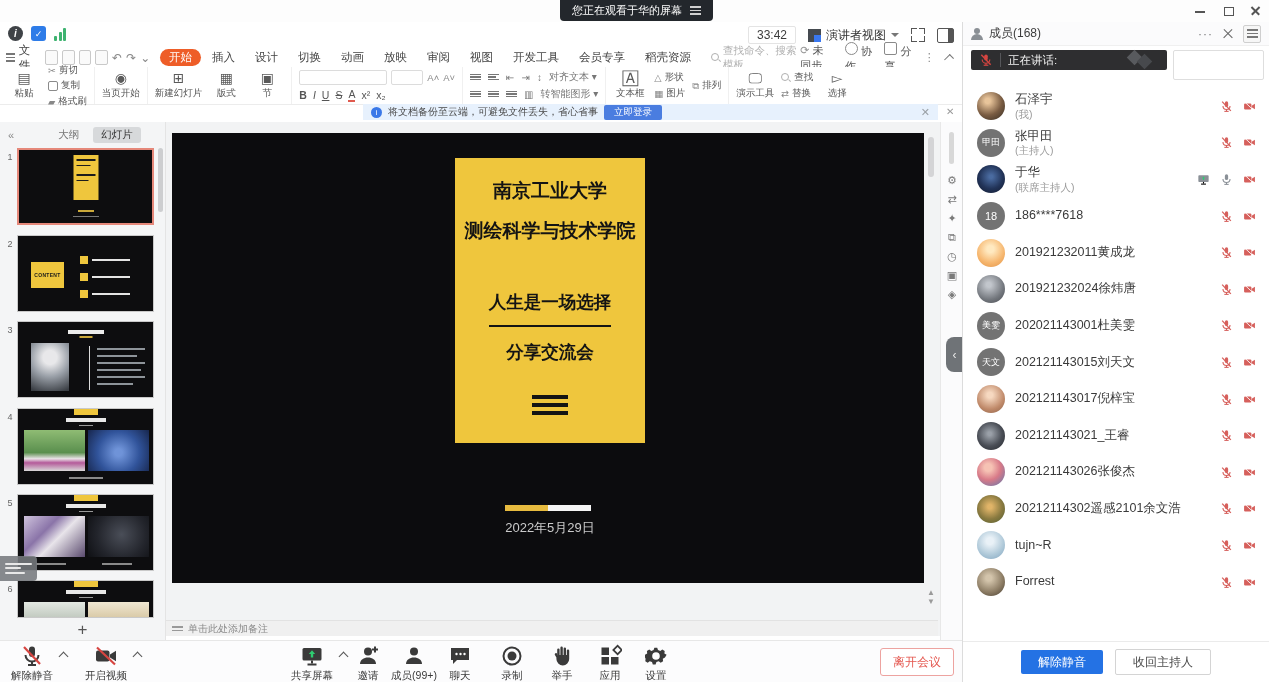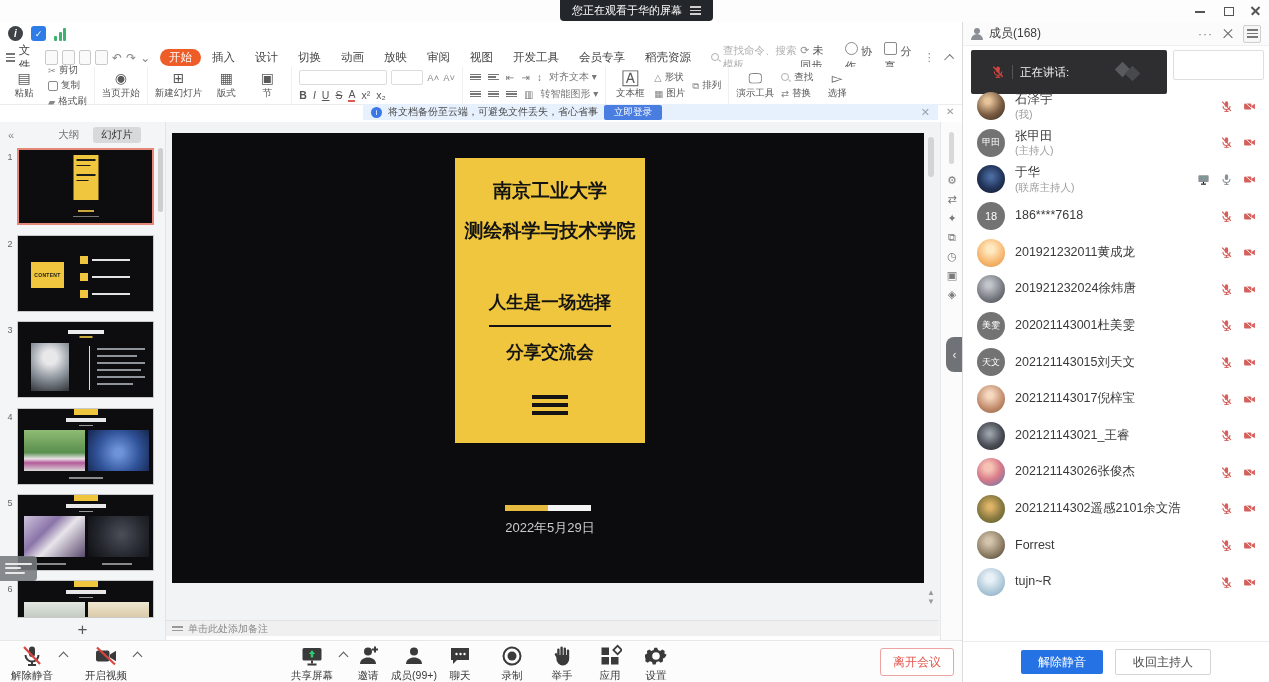--- a/index.html
+++ b/index.html
@@ -166,22 +166,22 @@
   .psn{width:12px;height:12px;position:relative;}
   .psn::before{content:"";position:absolute;left:3px;top:0;width:6px;height:6px;border-radius:50%;background:#8a8f95;}
   .psn::after{content:"";position:absolute;left:0;top:6px;width:12px;height:6px;border-radius:6px 6px 0 0;background:#8a8f95;}
   .mh-right{margin-left:auto;display:flex;align-items:center;gap:10px;}
   .dots3{letter-spacing:1px;color:#777;font-size:12px;}
   .mh-x{position:relative;width:10px;height:10px;}
   .mh-x::before,.mh-x::after{content:"";position:absolute;left:-1px;top:4px;width:12px;height:1.4px;background:#666;}
   .mh-x::before{transform:rotate(45deg);} .mh-x::after{transform:rotate(-45deg);}
   .mh-menu{width:16px;height:16px;border:1px solid #cfcfcf;border-radius:2px;display:flex;align-items:center;justify-content:center;background:#f6f6f6;}
   .mh-menu .burger i{background:#777;}
-  #speakbar{position:absolute;left:8px;top:28px;width:196px;height:44px;background:#2e2e30;border-radius:2px;
-      display:flex;align-items:center;gap:7px;padding:0 20px;box-sizing:border-box;color:#f0f0f0;font-size:11.5px;}
+  #speakbar{position:absolute;left:8px;top:28px;width:196px;height:20px;background:#2e2e30;border-radius:2px;
+      display:flex;align-items:center;gap:7px;padding:0 8px;box-sizing:border-box;color:#f0f0f0;font-size:11.5px;}
   .spk-div{width:1px;height:14px;background:#55565a;}
   .spk-logo{margin-left:auto;position:relative;width:34px;height:18px;opacity:.55;}
   .spk-logo i{position:absolute;width:11px;height:11px;background:#7c7f84;transform:rotate(45deg);}
   .spk-logo i:nth-child(1){left:4px;top:1px;} .spk-logo i:nth-child(2){left:14px;top:5px;background:#5d6065;}
   #spk-input{position:absolute;left:210px;top:28px;width:89px;height:28px;border:1px solid #dedede;border-radius:2px;background:#fff;}
   #mlist{position:absolute;left:0;top:66px;width:100%;height:550px;overflow:hidden;}
   .mrow{display:flex;align-items:center;height:36.6px;padding:0 12px 0 14px;gap:10px;}
   .avatar{width:28px;height:28px;border-radius:50%;flex:0 0 auto;overflow:hidden;}
   .av-blue{background:#737373;color:#fff;font-size:9px;display:flex;align-items:center;justify-content:center;letter-spacing:0;}
   .av-p0{background:radial-gradient(circle at 38% 32%,#e8c49a 10%,#7a5c42 55%,#332a22 100%);}
@@ -254,20 +254,35 @@
   <div class="abs" id="qbar">
     <div class="abs qleft">
       <span class="ic-info">i</span>
       <span class="ic-shield">✓</span>
       <span class="ic-signal">
           <i style="height:5px"></i>
           <i style="height:9px"></i>
           <i style="height:13px"></i>
         </span>
     </div>
+    <div class="abs qright">
+      <span id="timer">33:42</span>
+      <span class="viewmode">
+        <span class="vm-ic"></span>
+        <span>演讲者视图</span>
+        <span class="caret"></span>
+      </span>
+      <span class="fsq">
+          <i></i>
+          <i></i>
+          <i></i>
+          <i></i>
+        </span>
+      <span class="panelic"></span>
+    </div>
   </div>
 
   <div class="abs" id="ribbontabs">
     <span class="filebtn">
       <span class="burger">
           <i style="background:#777"></i>
           <i style="background:#777"></i>
           <i style="background:#777"></i>
         </span>
       <span>文件</span>
@@ -899,40 +914,40 @@
               <line x1="4" y1="3" x2="20" y2="20" stroke="#d6605c" stroke-width="2.4"></line>
             </svg>
           <svg width="15" height="13" viewBox="0 0 24 24" fill="#d6605c">
               <use href="#i-cam"></use>
               <line x1="3" y1="3.5" x2="21" y2="20.5" stroke="#fff" stroke-width="1.6"></line>
             </svg>
         </span>
       </div>
 
       <div class="mrow">
+        <span class="avatar av-p14"></span>
+        <span class="minfo">
+            <span class="mname">tujn~R</span>
+          </span>
+        <span class="mics">
+          <svg width="13" height="13" viewBox="0 0 24 24" fill="#d6605c" color="#d6605c">
+              <use href="#i-mic"></use>
+              <line x1="4" y1="3" x2="20" y2="20" stroke="#d6605c" stroke-width="2.4"></line>
+            </svg>
+          <svg width="15" height="13" viewBox="0 0 24 24" fill="#d6605c">
+              <use href="#i-cam"></use>
+              <line x1="3" y1="3.5" x2="21" y2="20.5" stroke="#fff" stroke-width="1.6"></line>
+            </svg>
+        </span>
+      </div>
+
+      <div class="mrow">
         <span class="avatar av-p13"></span>
         <span class="minfo">
             <span class="mname">Forrest</span>
-          </span>
-        <span class="mics">
-          <svg width="13" height="13" viewBox="0 0 24 24" fill="#d6605c" color="#d6605c">
-              <use href="#i-mic"></use>
-              <line x1="4" y1="3" x2="20" y2="20" stroke="#d6605c" stroke-width="2.4"></line>
-            </svg>
-          <svg width="15" height="13" viewBox="0 0 24 24" fill="#d6605c">
-              <use href="#i-cam"></use>
-              <line x1="3" y1="3.5" x2="21" y2="20.5" stroke="#fff" stroke-width="1.6"></line>
-            </svg>
-        </span>
-      </div>
-
-      <div class="mrow">
-        <span class="avatar av-p14"></span>
-        <span class="minfo">
-            <span class="mname">tujn~R</span>
           </span>
         <span class="mics">
           <svg width="13" height="13" viewBox="0 0 24 24" fill="#d6605c" color="#d6605c">
               <use href="#i-mic"></use>
               <line x1="4" y1="3" x2="20" y2="20" stroke="#d6605c" stroke-width="2.4"></line>
             </svg>
           <svg width="15" height="13" viewBox="0 0 24 24" fill="#d6605c">
               <use href="#i-cam"></use>
               <line x1="3" y1="3.5" x2="21" y2="20.5" stroke="#fff" stroke-width="1.6"></line>
             </svg>

